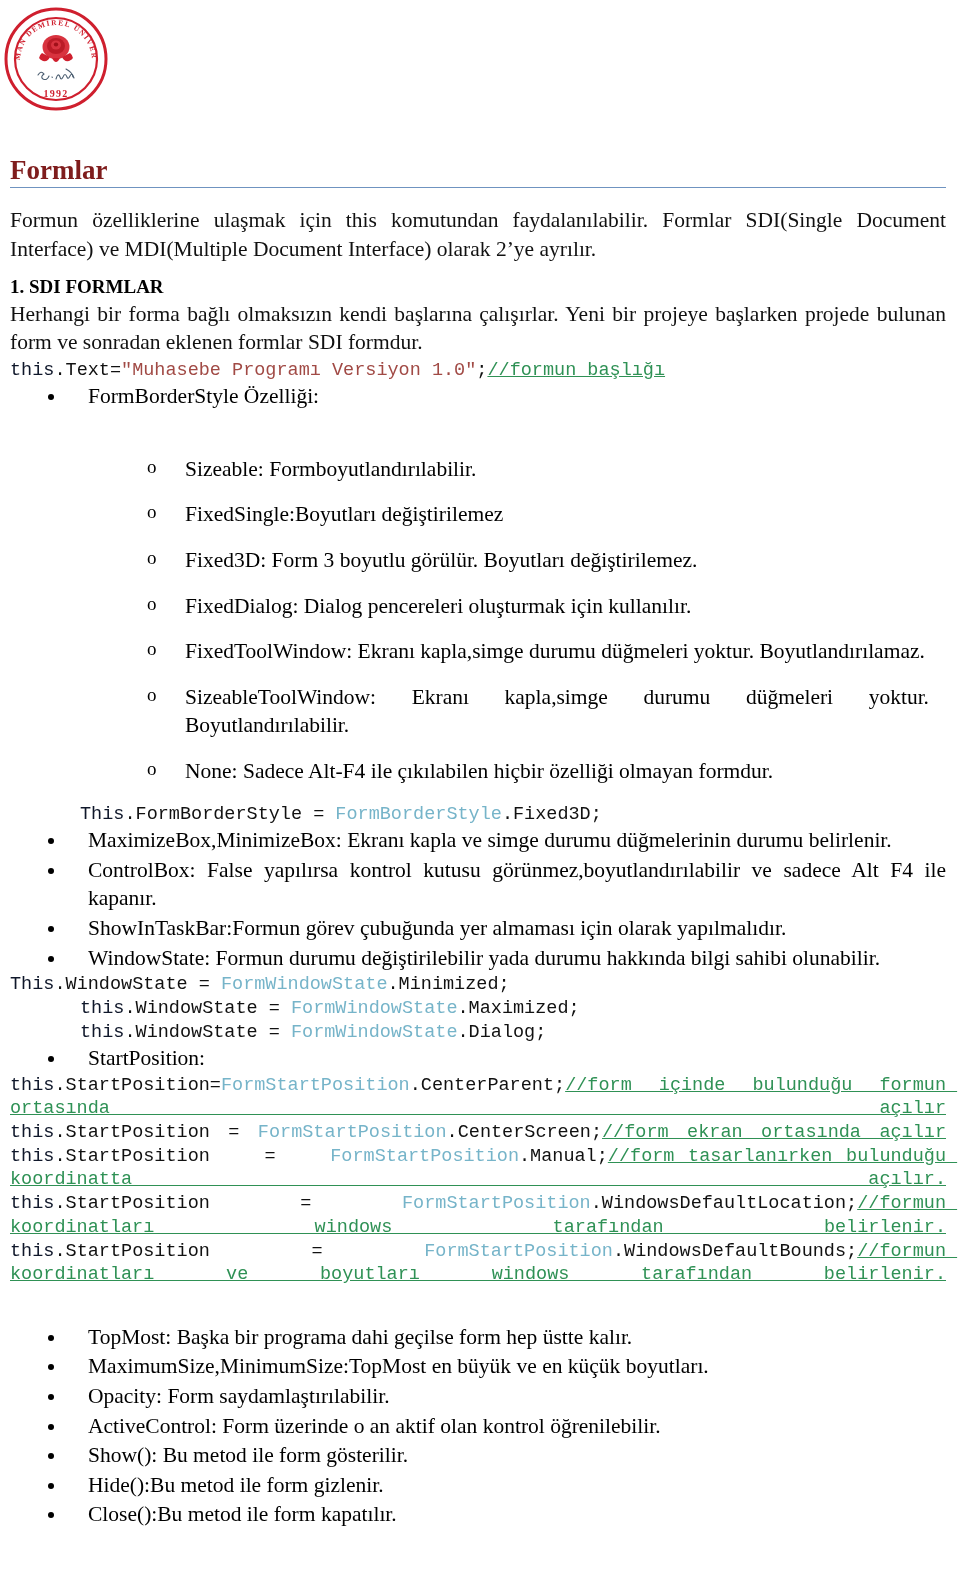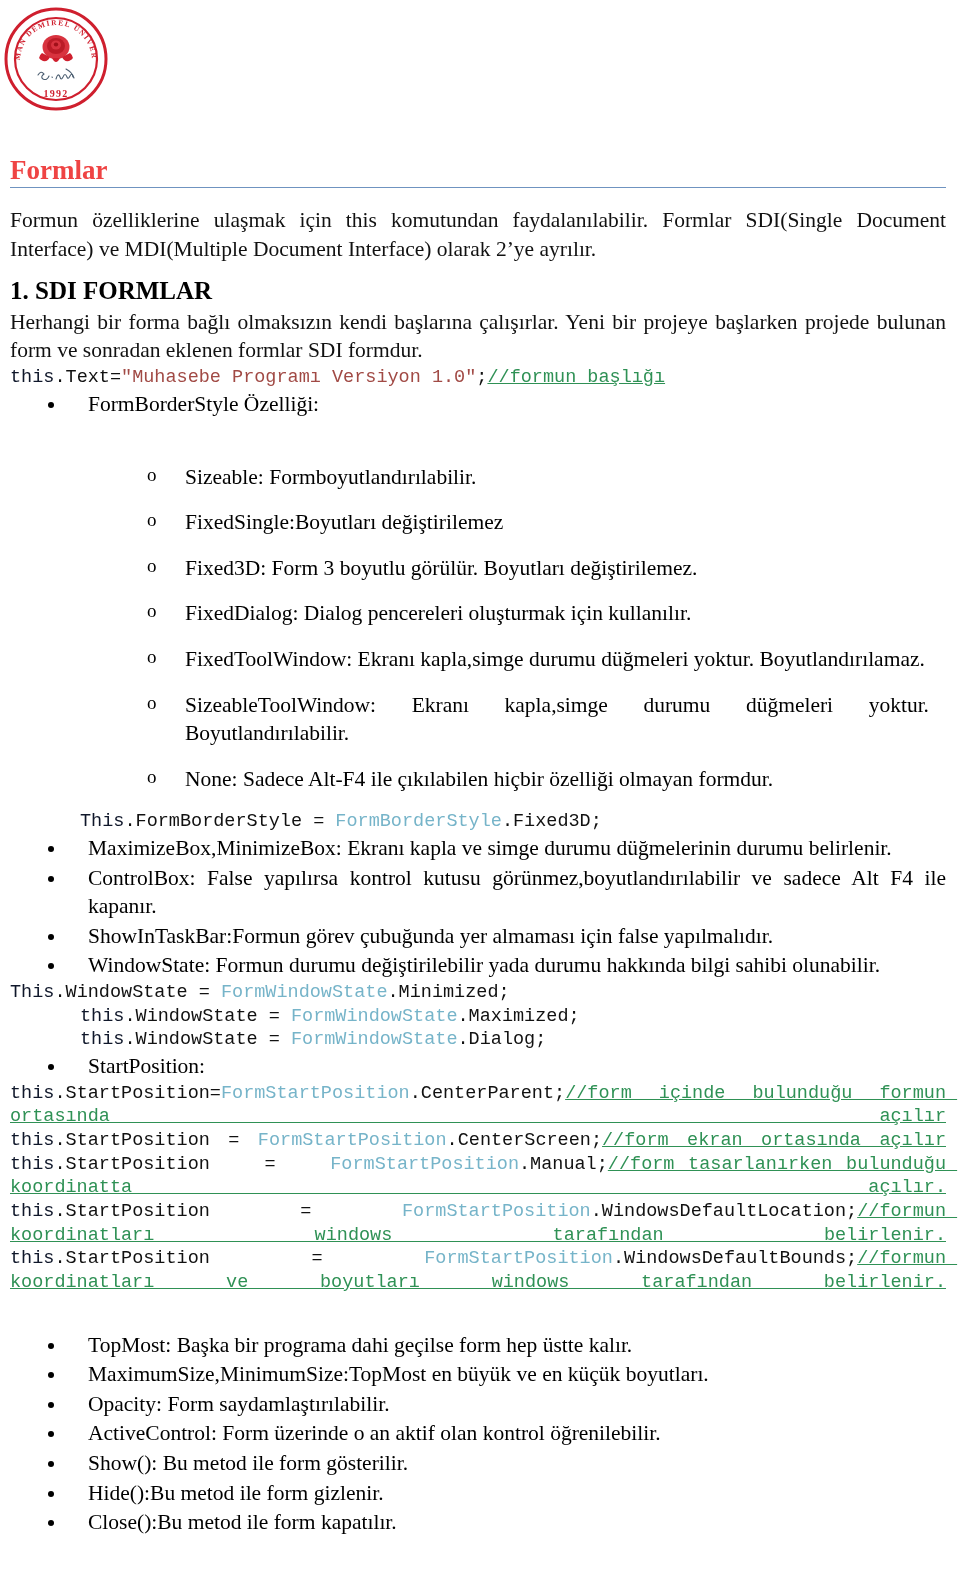--- a/index.html
+++ b/index.html
@@ -42,21 +42,21 @@
   }
 
   
   .section-wrap {
     padding: 0 14px 0 10px;
   }
   .section-heading {
     font-family: "Liberation Serif", "DejaVu Serif", serif;
     font-weight: bold;
     font-size: 27px;
-    color: #ef4444;
+    color: #7f1d1d;
     margin: 44px 0 3px 0;
     line-height: 1.05;
   }
   .section-rule {
     height: 0;
     border: 0;
     border-top: 1.6px solid #6f93c0;
     margin: 0 0 18px 0;
     width: 100%;
   }
@@ -65,21 +65,21 @@
   .para {
     font-size: 21.5px;
     line-height: 1.32;
     text-align: justify;
     margin: 0 0 2px 0;
     color: #111;
   }
   .para.first { margin-bottom: 4px; }
 
   .num-heading {
-    font-size: 25px;
+    font-size: 19px;
     font-weight: bold;
     margin: 12px 0 0 0;
     line-height: 1.3;
   }
 
   
   .code {
     font-family: "Liberation Mono", "DejaVu Sans Mono", monospace;
     font-size: 18.5px;
     line-height: 1.28;
@@ -210,21 +210,21 @@
     <li>FixedToolWindow: Ekranı kapla,simge durumu düğmeleri yoktur. Boyutlandırılamaz.</li>
     <li>SizeableToolWindow: Ekranı kapla,simge durumu düğmeleri yoktur. Boyutlandırılabilir.</li>
     <li>None: Sadece Alt-F4 ile çıkılabilen hiçbir özelliği olmayan formdur.</li>
   </ul>
 
   <div class="code indent1"><span class="kw">This</span><span class="plain">.FormBorderStyle = </span><span class="type">FormBorderStyle</span><span class="plain">.Fixed3D;</span></div>
 
   <ul class="lvl1">
     <li>MaximizeBox,MinimizeBox: Ekranı kapla ve simge durumu düğmelerinin durumu belirlenir.</li>
     <li>ControlBox: False yapılırsa kontrol kutusu görünmez,boyutlandırılabilir ve sadece Alt F4 ile kapanır.</li>
-    <li>ShowInTaskBar:Formun  görev çubuğunda yer almaması için false yapılmalıdır.</li>
+    <li>ShowInTaskBar:Formun  görev çubuğunda yer almaması için olarak yapılmalıdır.</li>
     <li>WindowState: Formun durumu değiştirilebilir yada durumu hakkında bilgi sahibi olunabilir.</li>
   </ul>
 
   <div class="code"><span class="kw">This</span><span class="plain">.WindowState = </span><span class="type">FormWindowState</span><span class="plain">.Minimized;</span></div>
   <div class="code indent1"><span class="kw">this</span><span class="plain">.WindowState = </span><span class="type">FormWindowState</span><span class="plain">.Maximized;</span></div>
   <div class="code indent1"><span class="kw">this</span><span class="plain">.WindowState = </span><span class="type">FormWindowState</span><span class="plain">.Dialog;</span></div>
 
   <ul class="lvl1">
     <li>StartPosition:</li>
   </ul>

